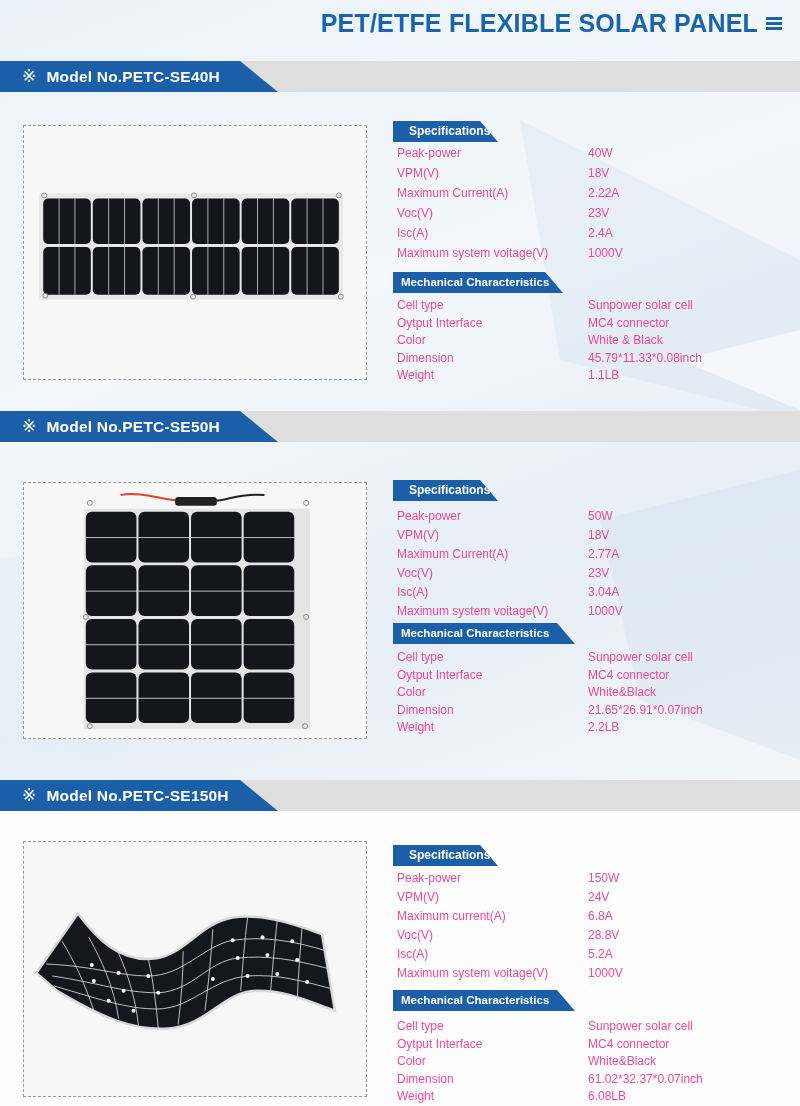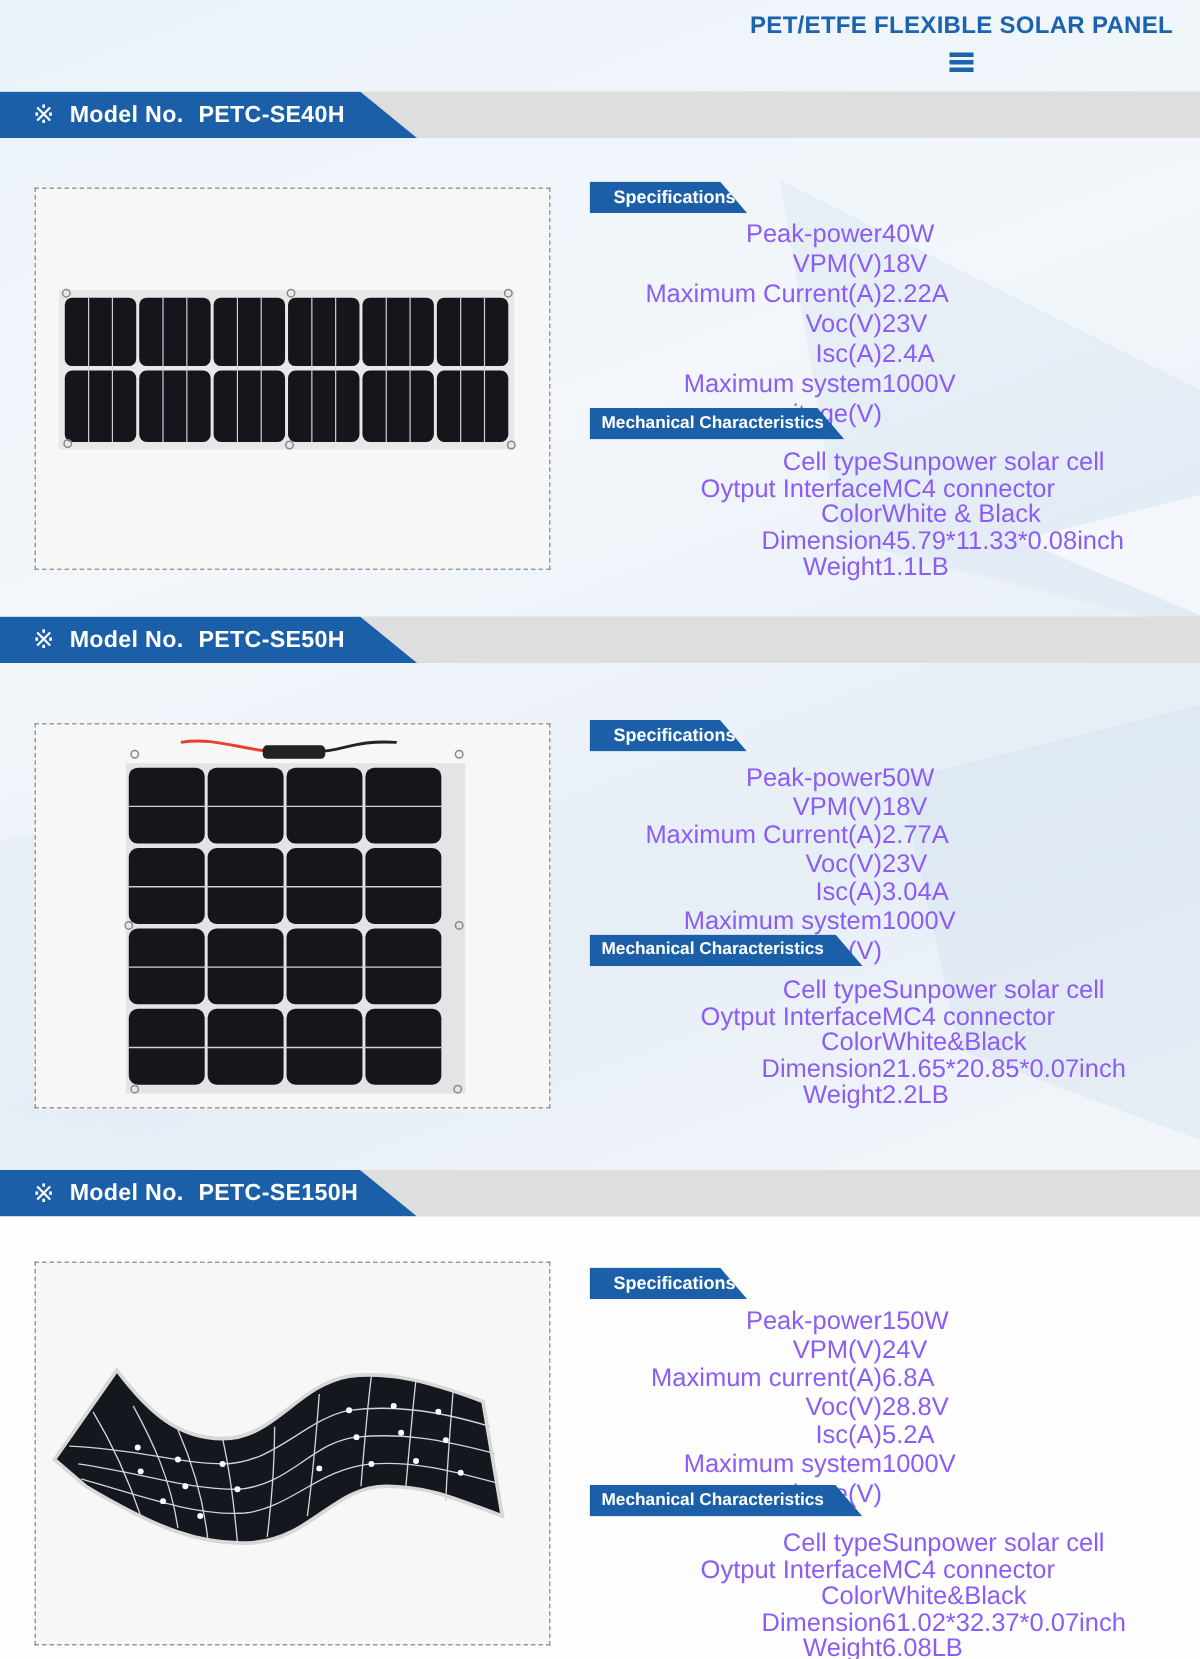--- a/index.html
+++ b/index.html
@@ -6,57 +6,57 @@
   html, body { width: 800px; height: 1106px; overflow: hidden; }
   body {
     font-family: "Liberation Sans", "DejaVu Sans", sans-serif;
     background: linear-gradient(160deg, #eaf2f9 0%, #f3f7fb 30%, #e6eef6 55%, #f2f6fa 75%, #fbfcfd 100%);
     position: relative;
     color: #2a2a2a;
   }
   .bg-shape { position: absolute; pointer-events: none; }
   .page-title {
     position: absolute; top: 9px; right: 18px;
-    font-size: 16px; font-weight: bold; color: #1a63ad;
+    font-size: 25px; font-weight: bold; color: #1a63ad;
     letter-spacing: 0.2px;
-    display: flex; align-items: center; gap: 8px; flex-direction: column;
+    display: flex; align-items: center; gap: 8px;
   }
   .menu-icon { width: 16px; height: 13px; display: inline-flex; flex-direction: column; justify-content: space-between; }
   .menu-icon span { display: block; height: 2.6px; background: #1a63ad; }
 
   .model-bar { position: absolute; left: 0; width: 800px; height: 31px; }
   .model-bar .grey { position: absolute; left: 0; right: 0; top: 0; bottom: 0; background: #dedede; }
   .model-bar .blue {
     position: absolute; left: 0; top: 0; bottom: 0;
     background: #1b5fa8;
     clip-path: polygon(0 0, calc(100% - 38px) 0, 100% 100%, 0 100%);
     display: flex; align-items: center; padding-left: 22px;
     color: #fff; font-size: 15.5px; font-weight: bold; letter-spacing: 0.2px;
   }
   .model-bar .asterisk { font-size: 17px; margin-right: 10px; font-weight: normal; }
-  .model-bar .label { margin-right: 10px; }
+  .model-bar .label { }
 
   .photo {
     position: absolute; left: 23px; width: 344px;
     border: 1px dashed #9a9a9a;
     background: #f7f7f7;
     overflow: hidden;
   }
   .photo svg { display: block; width: 100%; height: 100%; }
 
   .spec-area { position: absolute; left: 393px; width: 380px; }
   .sec-tag {
     display: inline-block; position: relative;
     background: #1b5fa8; color: #fff; font-weight: bold; font-size: 12px;
     height: 21px; line-height: 21px; padding-left: 8px;
     clip-path: polygon(0 0, calc(100% - 18px) 0, 100% 100%, 0 100%);
   }
   .sec-tag.spec { width: 105px; padding-left: 16px; }
   .sec-tag.mech { width: 170px; font-size: 11.5px; }
-  .row { display: flex; font-size: 17px; color: #8b5cf6; text-align: right; }
+  .row { display: flex; font-size: 12px; color: #ec4899; }
   .row .k { width: 195px; padding-left: 4px; }
   .row .v { }
 </style>
 </head>
 <body>
 
 <svg class="bg-shape" style="left:0;top:0" width="800" height="1106">
   <polygon points="520,120 800,260 800,420 560,360" fill="#dde8f2" opacity="0.55"></polygon>
   <polygon points="600,520 800,470 800,760 640,700" fill="#d8e4f0" opacity="0.5"></polygon>
   <polygon points="0,560 200,520 120,760 0,740" fill="#e4edf5" opacity="0.5"></polygon>
@@ -266,21 +266,21 @@
     <div class="row" style="height:17.5px">
         <span class="k">Oytput Interface</span>
         <span class="v">MC4 connector</span>
       </div>
     <div class="row" style="height:17.5px">
         <span class="k">Color</span>
         <span class="v">White&amp;Black</span>
       </div>
     <div class="row" style="height:17.5px">
         <span class="k">Dimension</span>
-        <span class="v">21.65*20.85*0.07inch</span>
+        <span class="v">21.65*26.91*0.07inch</span>
       </div>
     <div class="row" style="height:17.5px">
         <span class="k">Weight</span>
         <span class="v">2.2LB</span>
       </div>
   </div>
 </div>
 
 <div style="position:absolute;left:0;top:810px;width:800px;height:296px;background:#fdfdfd"></div>
 

